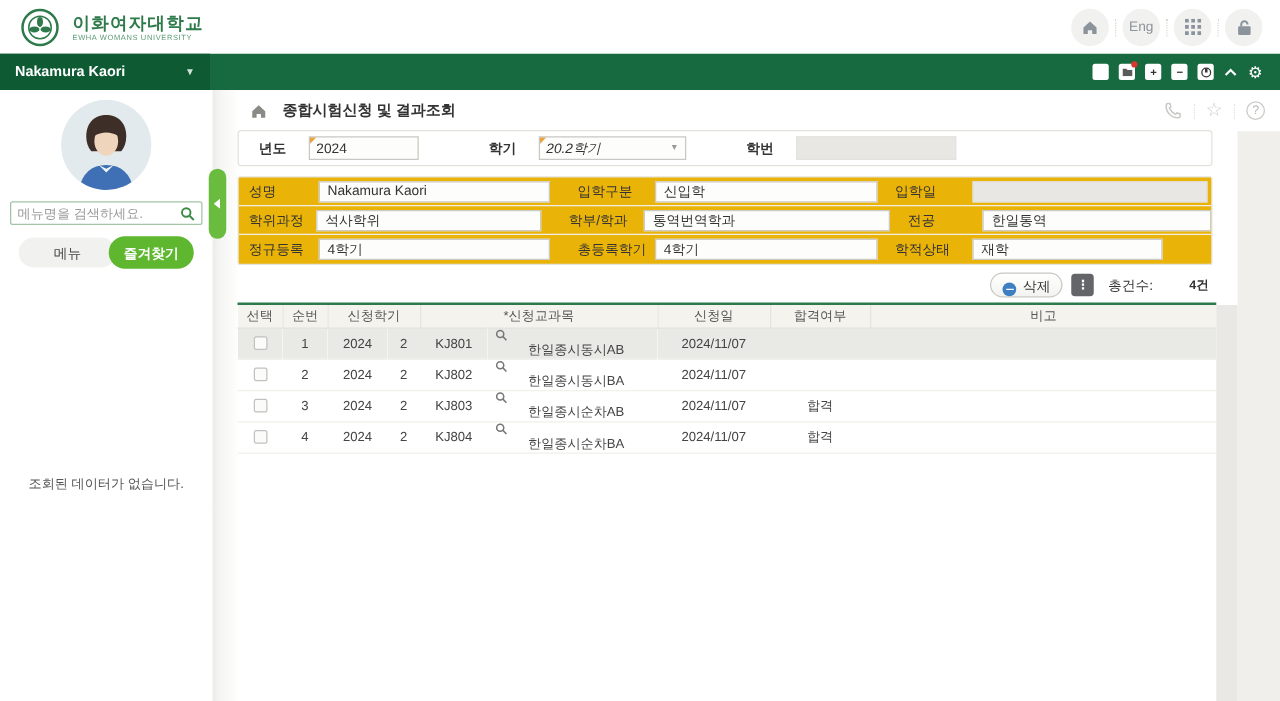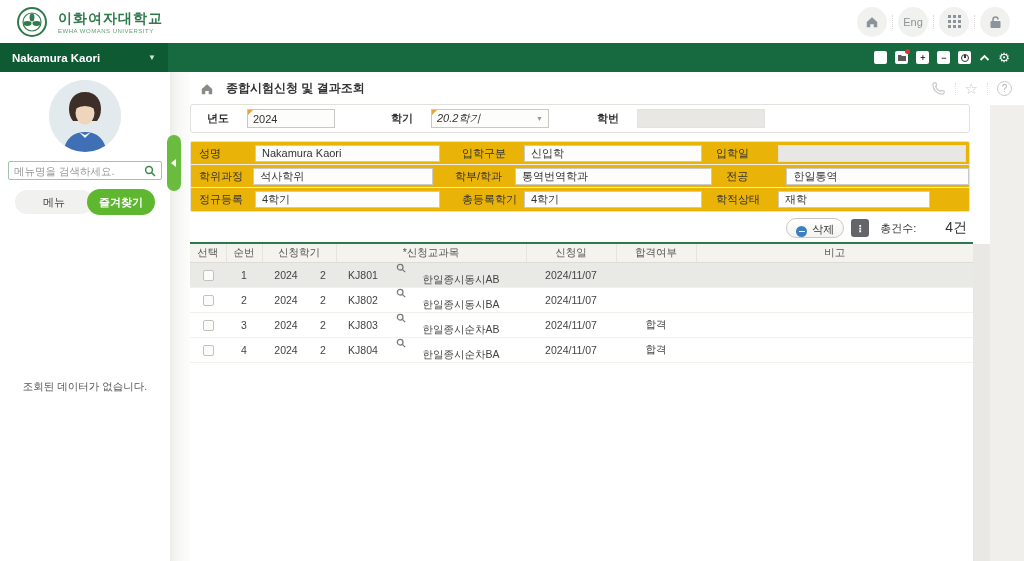--- a/index.html
+++ b/index.html
@@ -83,21 +83,21 @@
   .if-input.disabled { background:#e8e7e4; border-color:#e0dfdc; }
   .g1 .if-label { width:56px; margin-left:8px; }
   .g1 .if-input { width:185px; }
 
   .grid-toolbar { width:783px; margin-top:6px; display:flex; align-items:center; justify-content:flex-end; gap:7px; padding-right:6px; }
   .btn-delete { height:20px; border:1px solid #c9c8c4; border-radius:10px; background:linear-gradient(#ffffff,#f3f3f1); display:flex; align-items:flex-end; gap:5px; padding:0 9px; font-size:11px; color:#333; cursor:pointer; }
   .minus-circle { width:11px; height:11px; border-radius:50%; background:#3d7fc0; position:relative; }
   .minus-circle:after { content:""; position:absolute; left:2.5px; top:4.6px; width:6px; height:1.6px; background:#fff; }
   .btn-dots { width:18px; height:18px; background:#636569; border-radius:3px; color:#fff; font-size:10px; font-weight:bold; display:flex; align-items:center; justify-content:center; cursor:pointer; letter-spacing:0; }
   .total-label { font-size:11px; color:#333; margin-left:4px; }
-  .total-value { font-size:14px; color:#333; font-weight:normal; margin-left:22px; }
+  .total-value { font-size:10px; color:#333; font-weight:bold; margin-left:22px; }
 
   .green-line { width:783px; height:2px; background:#2c7a4b; margin-top:4px; }
 
   table.grid { width:783px; border-collapse:collapse; table-layout:fixed; }
   table.grid th { background:#f4f3ee; height:18px; font-size:10.5px; font-weight:normal; color:#555; border-right:1px solid #e5e4df; border-bottom:1px solid #dddcd6; white-space:nowrap; overflow:hidden; }
   table.grid th:last-child { border-right:0; }
   table.grid td { height:18px; font-size:10.5px; color:#444; border-bottom:1px solid #f1f0ea; text-align:center; white-space:nowrap; overflow:hidden; }
   table.grid tr.selected td { background:#e9e9e6; }
   td.course-cell { text-align:left; padding-left:6px; }
   .cb { width:11px; height:11px; border:1px solid #c2c1bd; border-radius:2px; background:#fbfbfa; display:inline-block; vertical-align:middle; cursor:pointer; }

